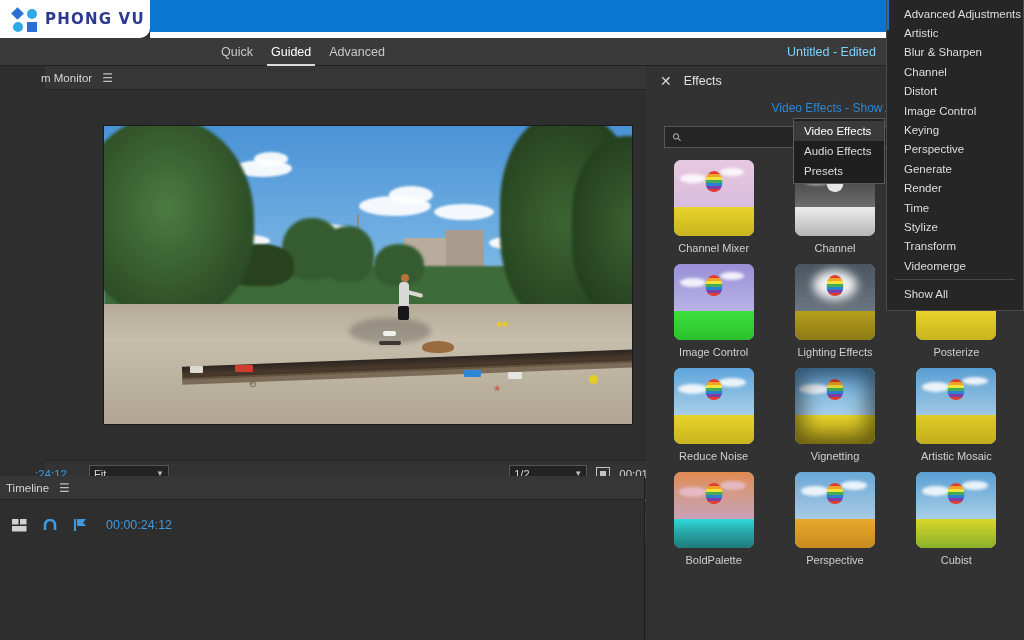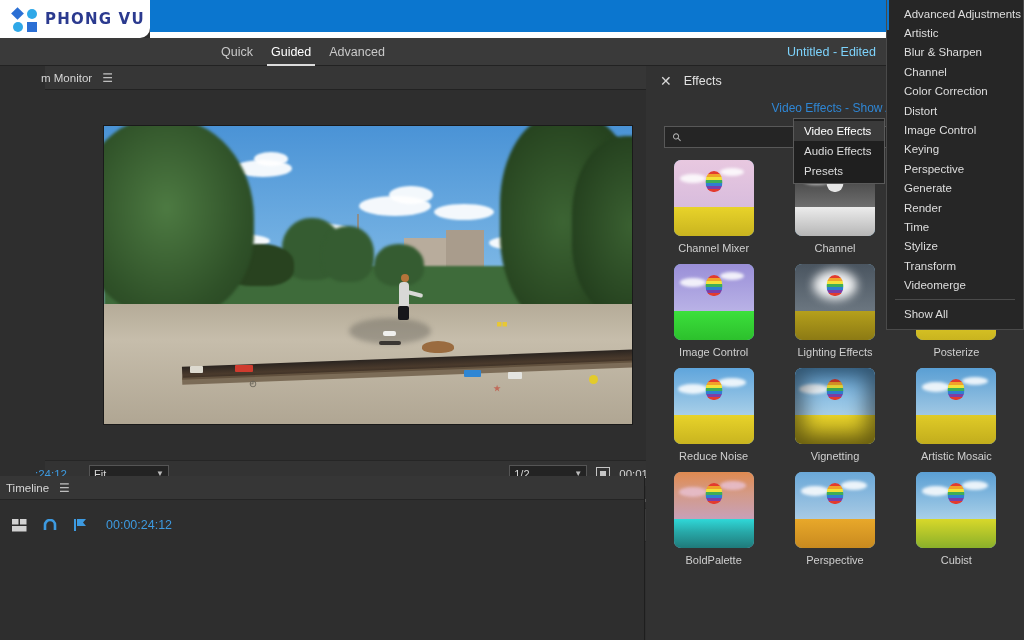--- a/index.html
+++ b/index.html
@@ -647,21 +647,20 @@
     <div class="mini-dd-item">Audio Effects</div>
     <div class="mini-dd-item">Presets</div>
   </div>
 
   <div class="cat-dropdown">
     <div class="cat-bluebar"></div>
     <div class="cat-item">Advanced Adjustments</div>
     <div class="cat-item">Artistic</div>
     <div class="cat-item">Blur &amp; Sharpen</div>
     <div class="cat-item">Channel</div>
-    <div class="cat-item">Color Correction</div>
     <div class="cat-item">Distort</div>
     <div class="cat-item">Image Control</div>
     <div class="cat-item">Keying</div>
     <div class="cat-item">Perspective</div>
     <div class="cat-item">Generate</div>
     <div class="cat-item">Render</div>
     <div class="cat-item">Time</div>
     <div class="cat-item">Stylize</div>
     <div class="cat-item">Transform</div>
     <div class="cat-item">Videomerge</div>

